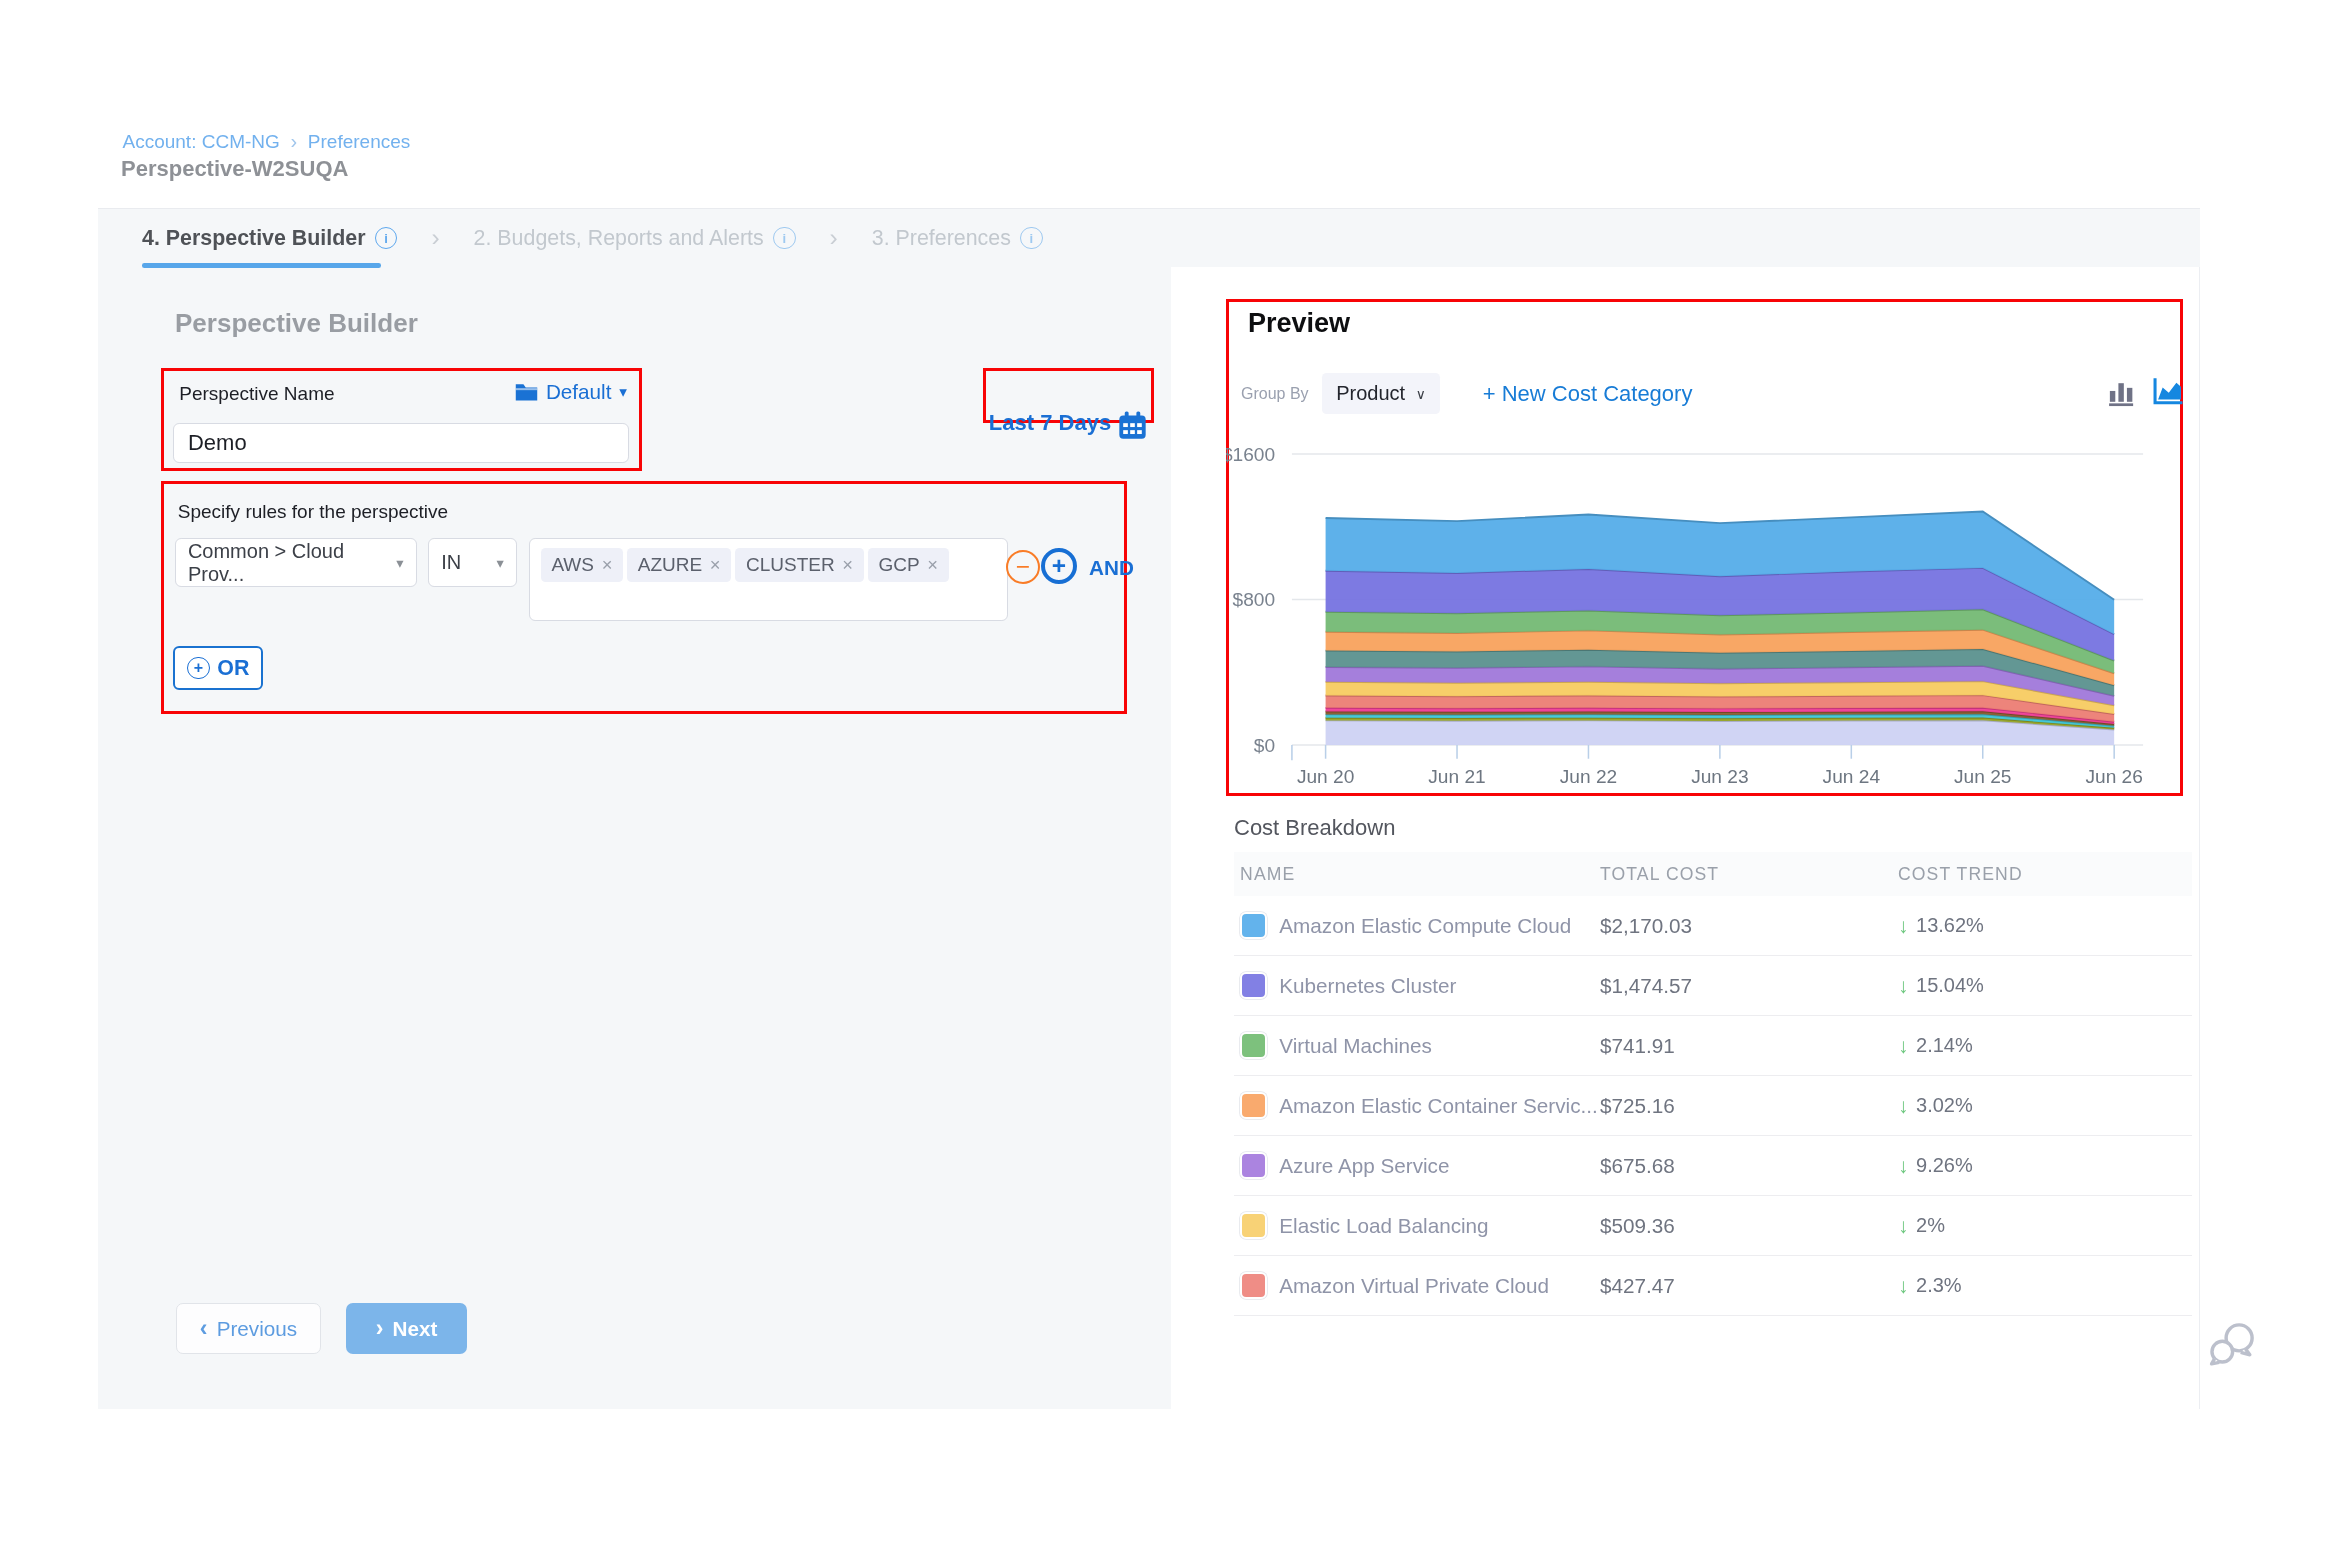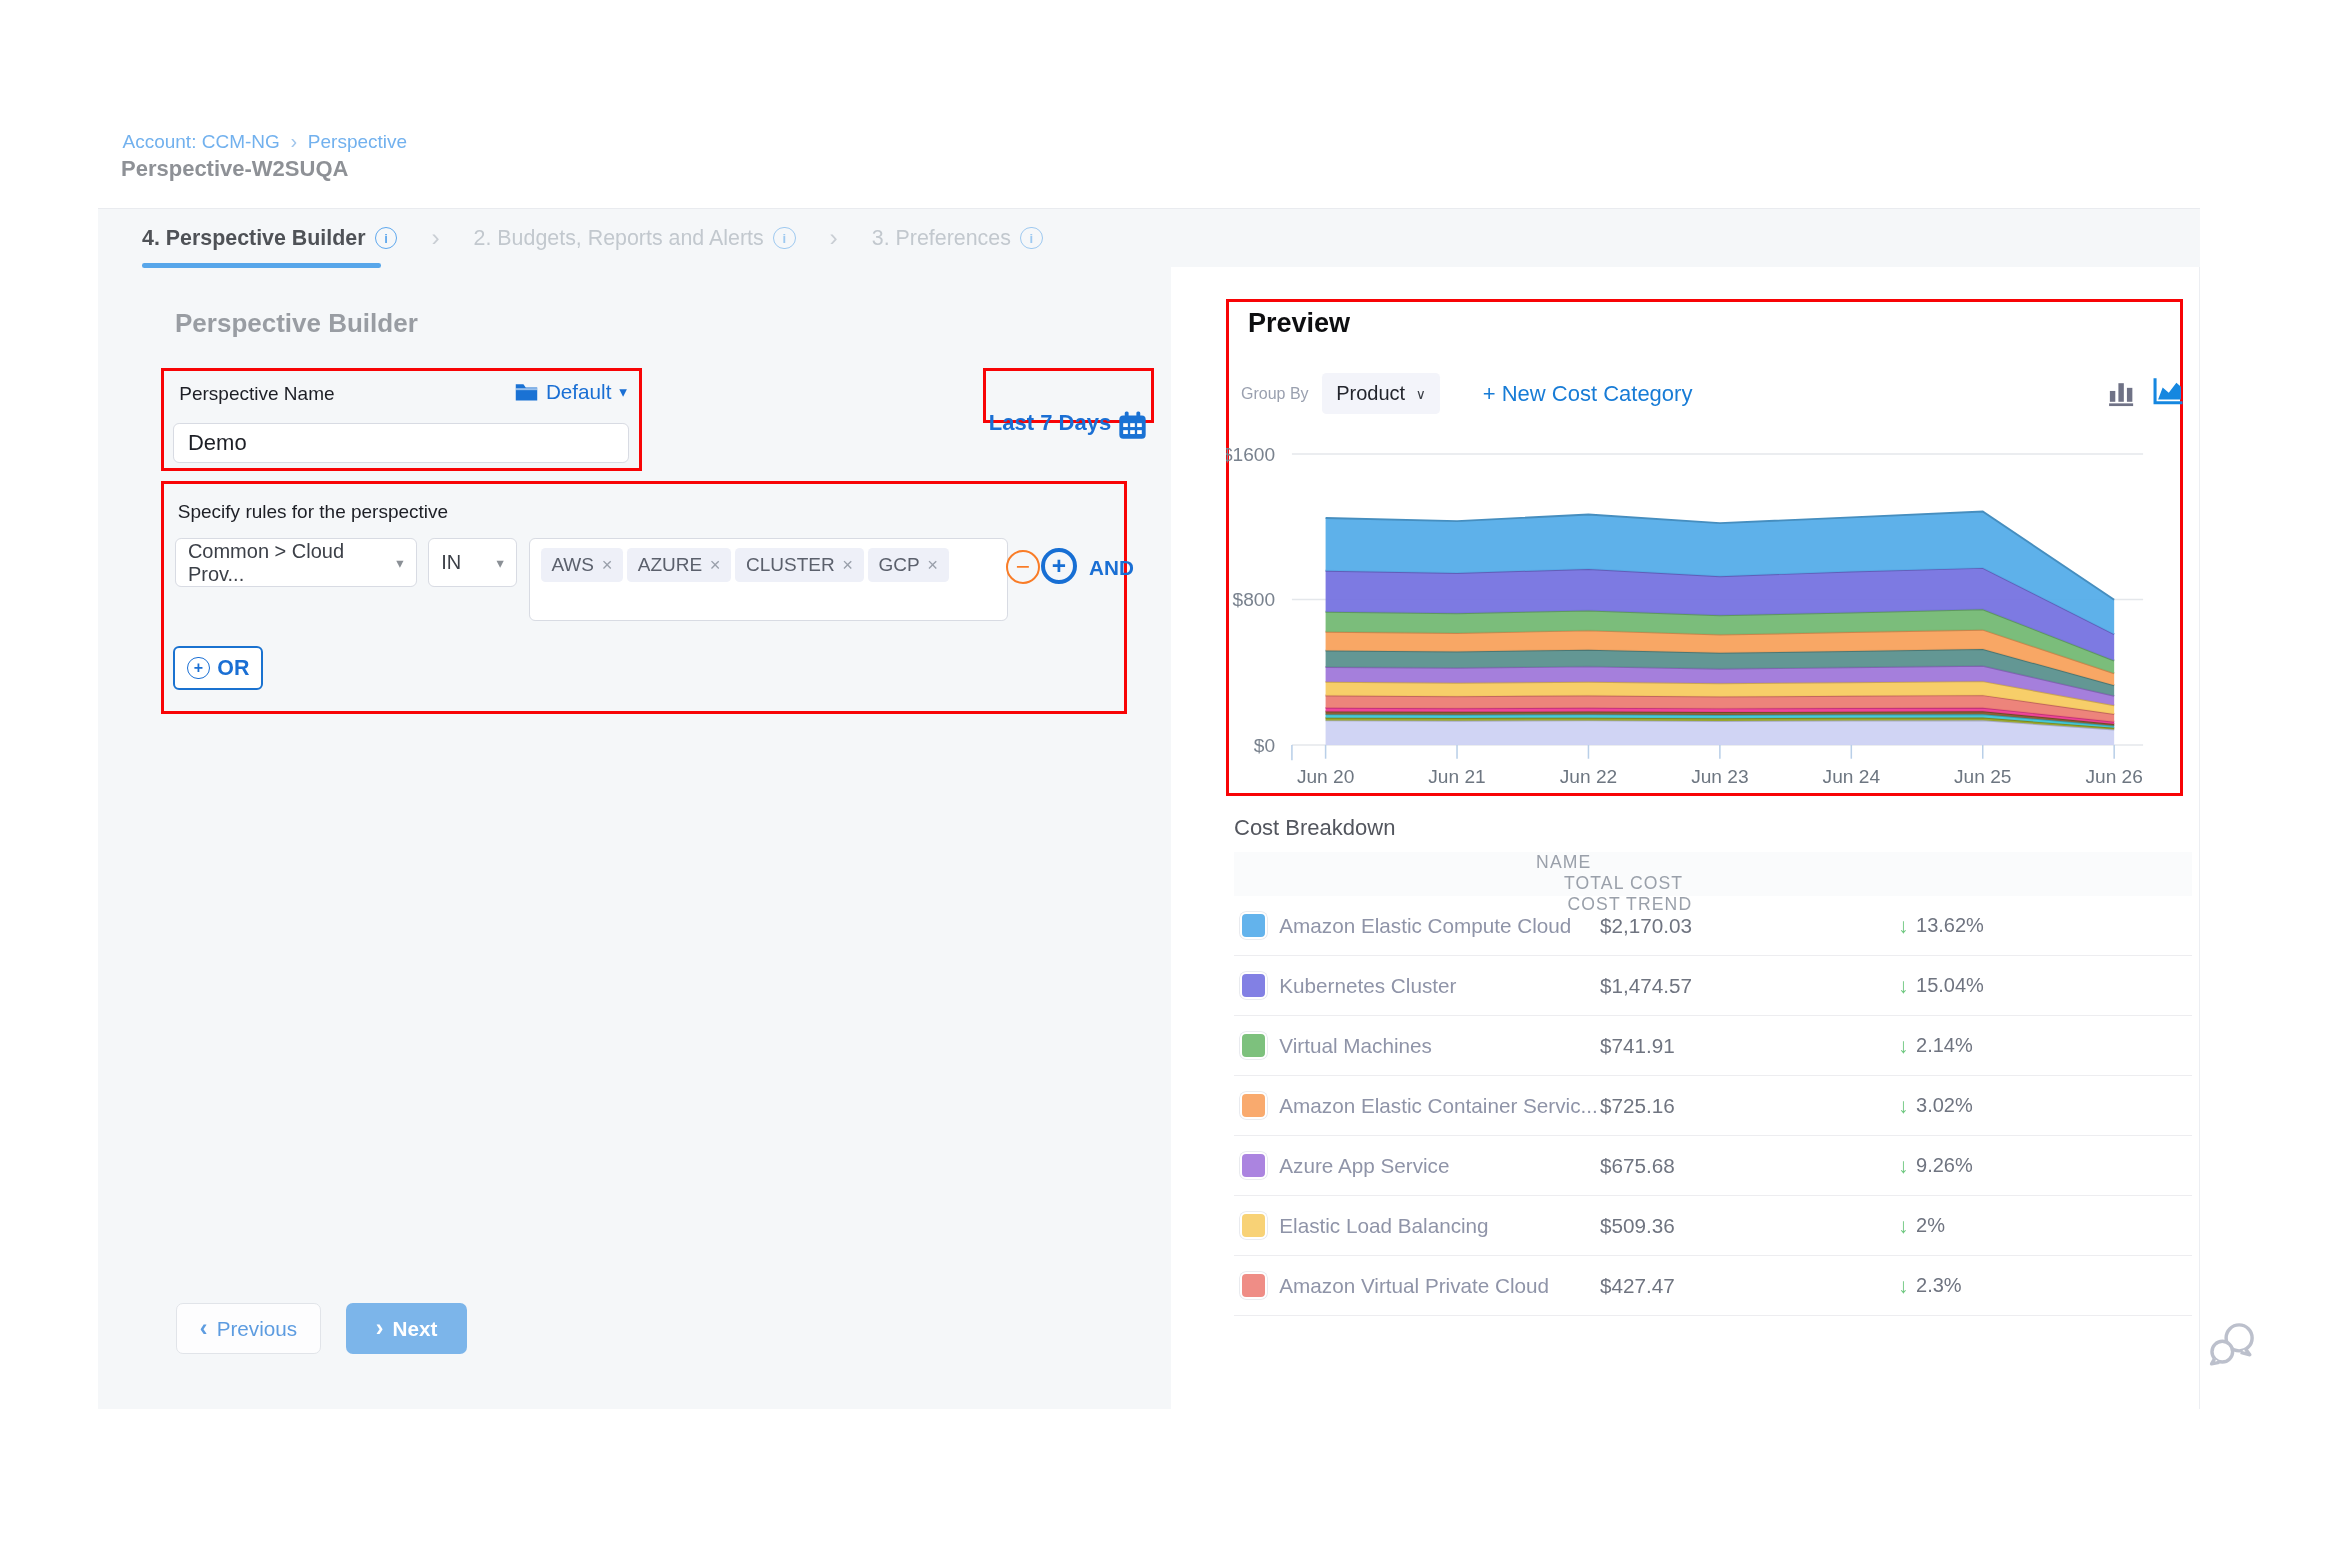--- a/index.html
+++ b/index.html
@@ -89,21 +89,21 @@
        padding:0 13.8px;font-size:20px;color:#23252d;cursor:pointer;}
   #groupby-caret{font-size:13.8px;color:#3c4048;}
   #new-cost-category{margin-left:43px;font-size:22px;color:#187cd6;font-weight:500;cursor:pointer;}
   .chart-type-icons{position:absolute;left:935px;top:109px;display:flex;gap:13.8px;align-items:center;}
   .chart-type-icons svg{cursor:pointer;}
   #chart-svg{position:absolute;left:55px;top:109px;}
 
   #cost-breakdown-heading{position:absolute;left:63px;top:548px;font-size:22px;color:#53565e;}
   .table{position:absolute;left:63px;top:585px;width:958px;}
   .thead{display:flex;align-items:center;height:44px;background:#fafbfc;font-size:17.6px;color:#9aa0aa;
-         letter-spacing:1.1px;flex-direction:column;}
+         letter-spacing:1.1px;}
   .tr{display:flex;align-items:center;height:59px;border-bottom:1.5px solid #ededf0;font-size:20.7px;}
   .col-name{width:366px;padding-left:6.1px;display:flex;align-items:center;gap:12.2px;box-sizing:border-box;}
   .col-cost{width:298px;}
   .col-trend{width:291px;display:flex;align-items:center;gap:7.7px;}
   .swatch{width:23px;height:23px;border-radius:6.1px;border:2.3px solid #fff;box-shadow:0 0 0 0.8px #e4e6ec;flex:0 0 auto;}
   .row-name{color:#8f94a8;cursor:pointer;}
   .row-cost{color:#6f7480;}
   .row-trend{color:#6f7480;font-size:20px;}
   .trend-arrow.down{color:#6cc77e;font-size:20.7px;}
   .trend-arrow.up{color:#ed5f53;font-size:20.7px;}
@@ -112,21 +112,21 @@
 </style>
 </head>
 <body>
 
 <div id="app">
 
   <div class="card-header">
     <div class="breadcrumb">
       <span class="bc-link">Account: CCM-NG</span>
       <span class="bc-sep">›</span>
-      <span class="bc-link">Perspective</span>
+      <span class="bc-link">Preferences</span>
     </div>
     <h1 class="page-title">Perspective-W2SUQA</h1>
   </div>
 
   <div class="card-body">
 
     <div class="tabbar" id="tabbar">
   <div class="tab active">
     <span>4. Perspective Builder</span>
     <span class="info-icon">i</span>

